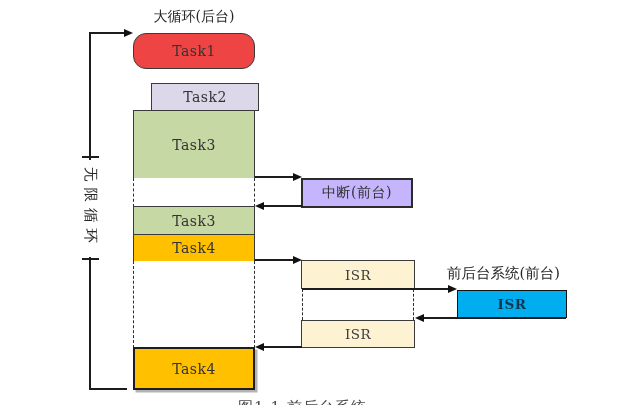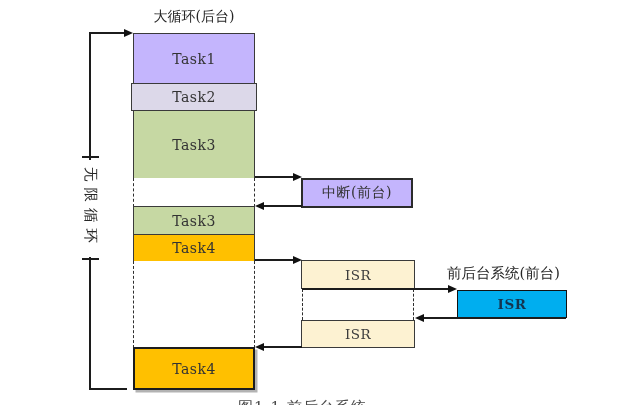--- a/index.html
+++ b/index.html
@@ -53,24 +53,24 @@
   <div class="vline" style="left:89px;top:257px;height:133px;"></div>
   <div class="tick" style="left:82px;top:156px;"></div>
   <div class="tick" style="left:82px;top:258px;"></div>
   <div id="loop-label">无限循环</div>
 
   <div class="hline" style="left:89px;top:32.2px;width:36px;"></div>
   <div class="ah-r" style="left:124px;top:28.5px;"></div>
 
   <div class="hline" style="left:89px;top:388px;width:38px;"></div>
 
-  <div class="box" style="left: 133px; top: 33px; width: 122px; height: 51px; background-color: #c4b5fd;">
+  <div class="box" style="left: 133px; top: 33px; width: 122px; height: 36px; background-color: #ef4444; border-radius: 13px;">
     <span>Task1</span>
   </div>
-  <div class="box" style="left: 131px; top: 83px; width: 126px; height: 28px; background-color: rgb(220, 216, 233);">
+  <div class="box" style="left: 151px; top: 83px; width: 108px; height: 28px; background-color: rgb(220, 216, 233);">
     <span>Task2</span>
   </div>
   <div class="box" style="left: 133px; top: 110px; width: 122px; height: 69px; background-color: rgb(198, 216, 163);">
     <span>Task3</span>
   </div>
   <div class="gap" style="left:133px;top:178px;width:122px;height:29px;"></div>
   <div class="box" style="left: 133px; top: 206px; width: 122px; height: 29px; background-color: rgb(198, 216, 163);">
     <span>Task3</span>
   </div>
   <div class="box" style="left: 133px; top: 234px; width: 122px; height: 28px; background-color: rgb(255, 192, 0);">

